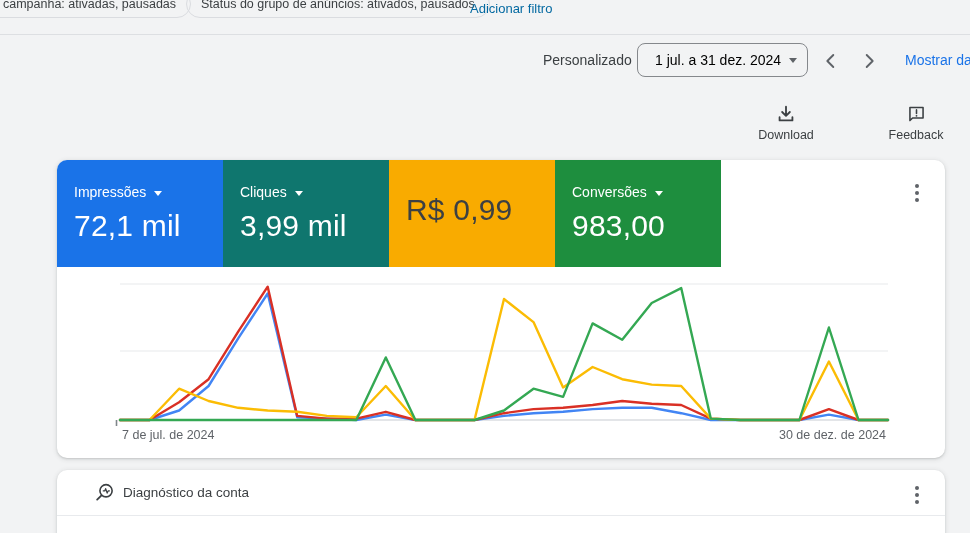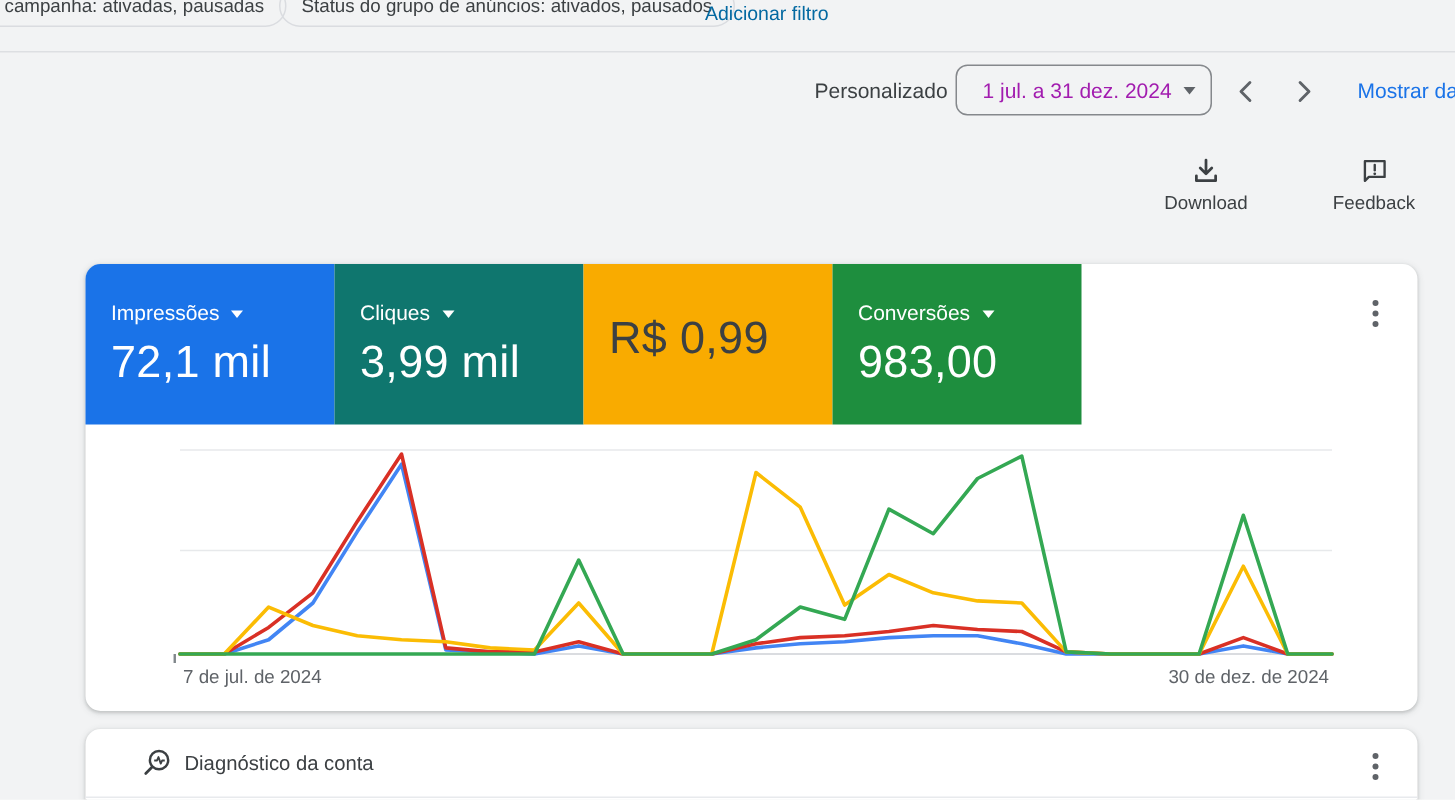--- a/index.html
+++ b/index.html
@@ -14,44 +14,44 @@
   #chip-campaign { left:-42px; padding-left:44px; }
   #chip-adgroup  { left:186px; }
   #add-filter { position:absolute; left:470px; top:1px; font-size:13px; color:#0369a1; white-space:nowrap; }
   #filterbar-divider { position:absolute; left:0; right:0; top:34px; height:1px; background:#dddfe2; }
 
   
   #date-mode { position:absolute; left:543px; top:52px; font-size:14px; color:#3c4043; }
   #date-range-box { position:absolute; left:637px; top:43px; width:171px; height:34px;
                     border:1px solid #85888c; border-radius:8px; background:transparent;
                     display:flex; align-items:center; padding:0 12px 0 17px; cursor:pointer; }
-  #date-range-box .val { font-size:14px; color:#a21caf; flex:1; white-space:nowrap;text-align:center; }
+  #date-range-box .val { font-size:14px; color:#000000; flex:1; white-space:nowrap;text-align:center; }
   .caret { display:inline-block; width:0; height:0; border-left:4.5px solid transparent;
            border-right:4.5px solid transparent; border-top:5px solid currentColor; }
   #date-range-box .caret { color:#5f6368; margin-left:8px; }
   .chev-btn { position:absolute; top:49px; width:24px; height:24px; display:flex;
               align-items:center; justify-content:center; cursor:pointer; }
   #chev-prev { left:819px; } #chev-next { left:857px; }
   #show-data-link { position:absolute; left:905px; top:52px; font-size:14px; color:#1a73e8;
                     font-weight:500; white-space:nowrap; cursor:pointer; }
 
   
   #new-campaign-btn { position:absolute; left:57px; top:101px; height:43px; border:none;
         border-radius:22px; background:#1a73e8; color:#fff; display:flex; align-items:center;
         padding:0 26px 0 18px; gap:13px; cursor:pointer;
         box-shadow:0 1px 2px rgba(60,64,67,.30), 0 2px 6px 2px rgba(60,64,67,.15);
         font-size:15px; font-weight:700; letter-spacing:.2px; font-family:inherit; }
   .tool-group { position:absolute; top:103px; width:70px; display:flex; flex-direction:column;
                 align-items:center; gap:3px; cursor:pointer; }
-  #download-group { left:769px; } #feedback-group { left:881px; }
+  #download-group { left:751px; } #feedback-group { left:881px; }
   .tool-group .lbl { font-size:12.5px; color:#3c4043; }
 
   
   .card { position:absolute; left:57px; background:#fff; border-radius:10px;
-          box-shadow:0 1px 2px rgba(60,64,67,.18), 0 1px 4px 1px rgba(60,64,67,.10);margin-top:16px; }
+          box-shadow:0 1px 2px rgba(60,64,67,.18), 0 1px 4px 1px rgba(60,64,67,.10); }
   #chart-card { top:160px; width:888px; height:298px; }
   #metric-strip { position:absolute; left:0; top:0; height:107px; display:flex; }
   .metric-tile { width:166px; height:107px; padding:24px 16px 0 17px; cursor:pointer; }
   .metric-tile:first-child { border-top-left-radius:10px; }
   .metric-label { display:flex; align-items:center; gap:8px; font-size:14px; }
   .metric-label .caret { margin-top:2px; }
   .metric-value { margin-top:9px; font-size:30px; letter-spacing:.2px; white-space:nowrap; }
 
   .kebab { position:absolute; right:16px; width:24px; height:26px; display:flex; flex-direction:column;
            align-items:center; justify-content:center; gap:3px; cursor:pointer; }

